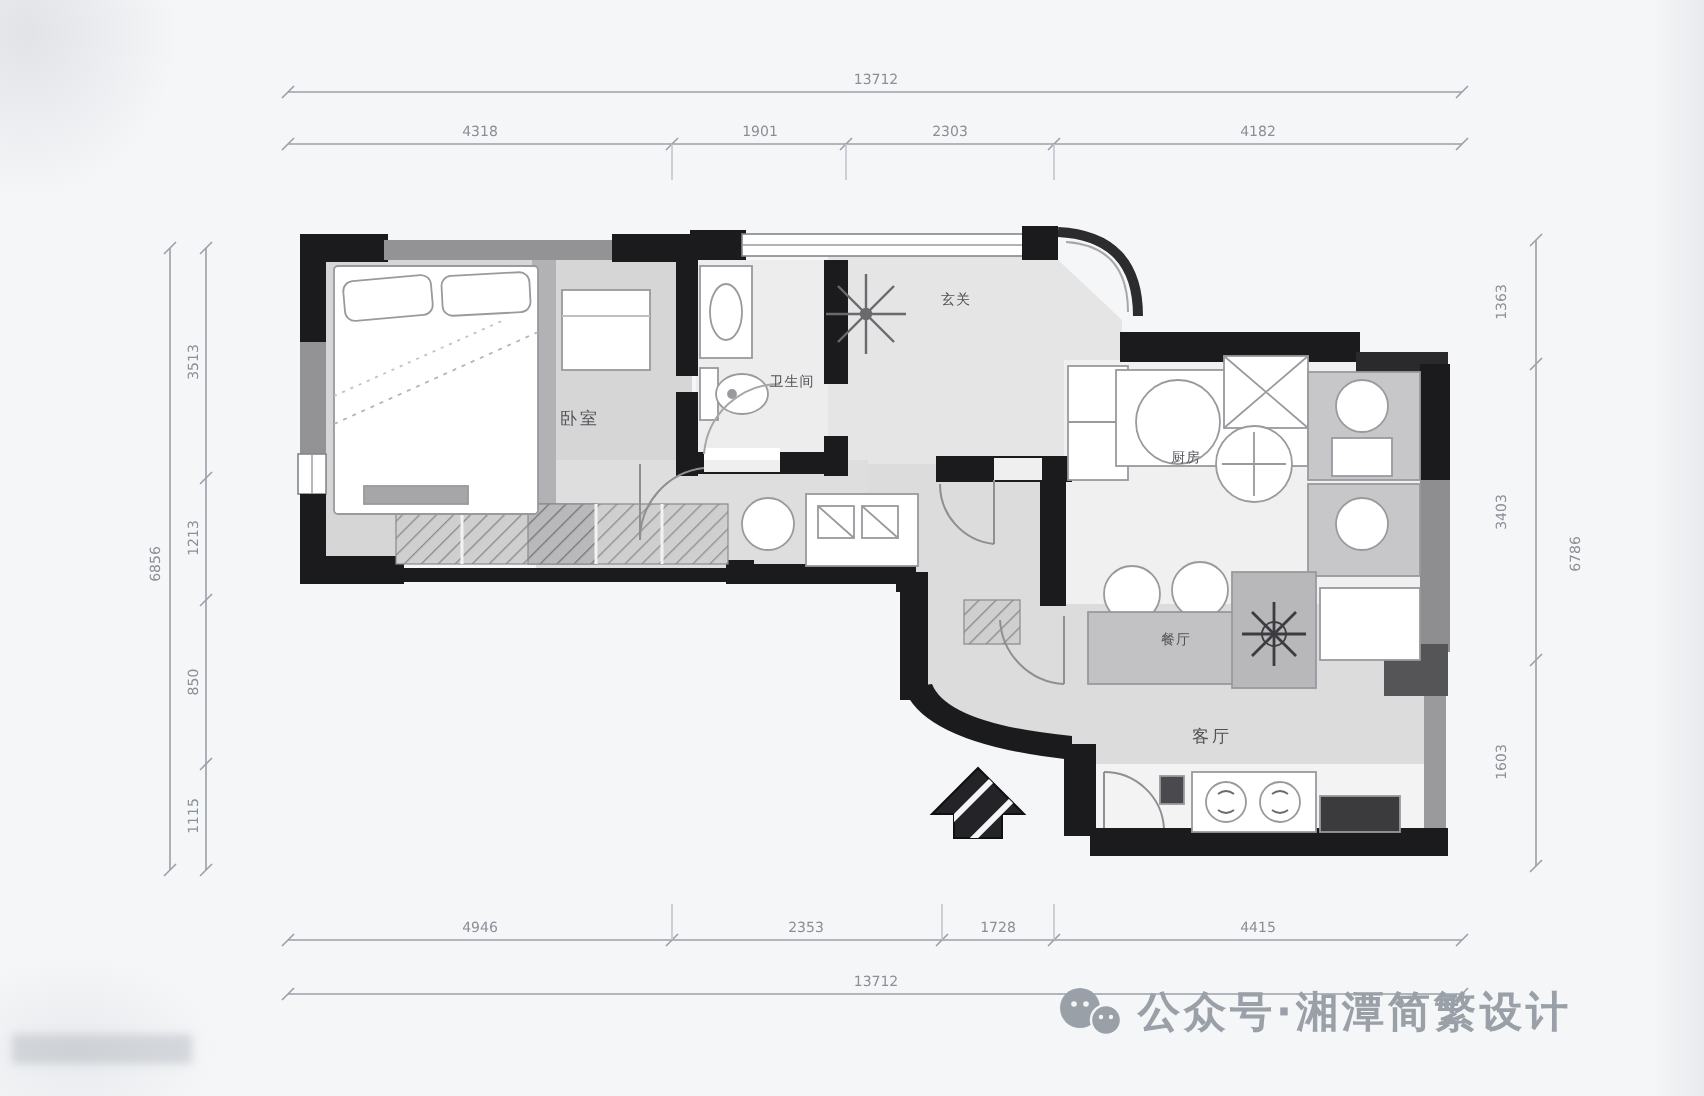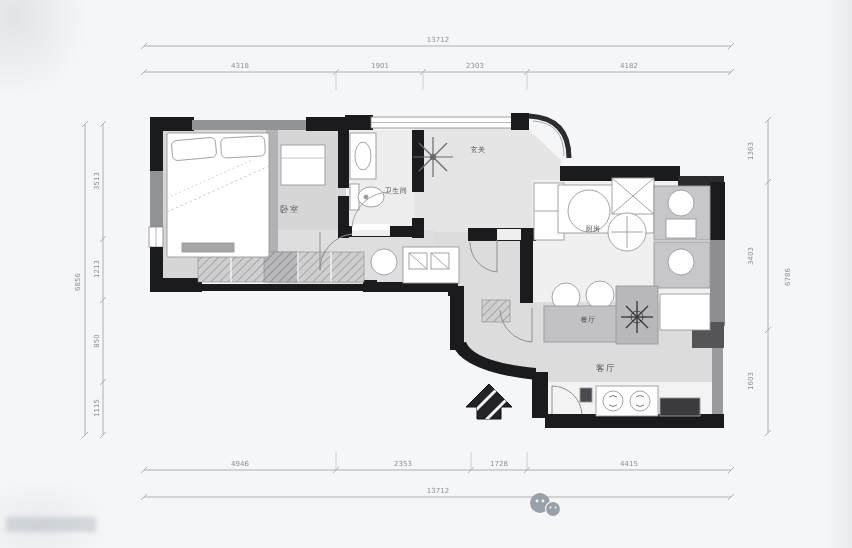--- a/index.html
+++ b/index.html
@@ -324,16 +324,17 @@
 
   <div class="wm-wechat">
     <svg width="34" height="26" viewBox="0 0 34 26">
       <circle cx="12" cy="11" r="10" fill="#9aa0a8"></circle>
       <circle cx="25" cy="17" r="7.5" fill="#9aa0a8" stroke="#f5f6f8" stroke-width="1.2"></circle>
       <circle cx="9" cy="9" r="1.4" fill="#f5f6f8"></circle>
         <circle cx="15" cy="9" r="1.4" fill="#f5f6f8"></circle>
       <circle cx="22.5" cy="15.5" r="1.1" fill="#f5f6f8"></circle>
         <circle cx="27.5" cy="15.5" r="1.1" fill="#f5f6f8"></circle>
     </svg>
+    <span>公众号·湘潭简繁设计</span>
   </div>
 
 
 </div>
 
 </body></html>

